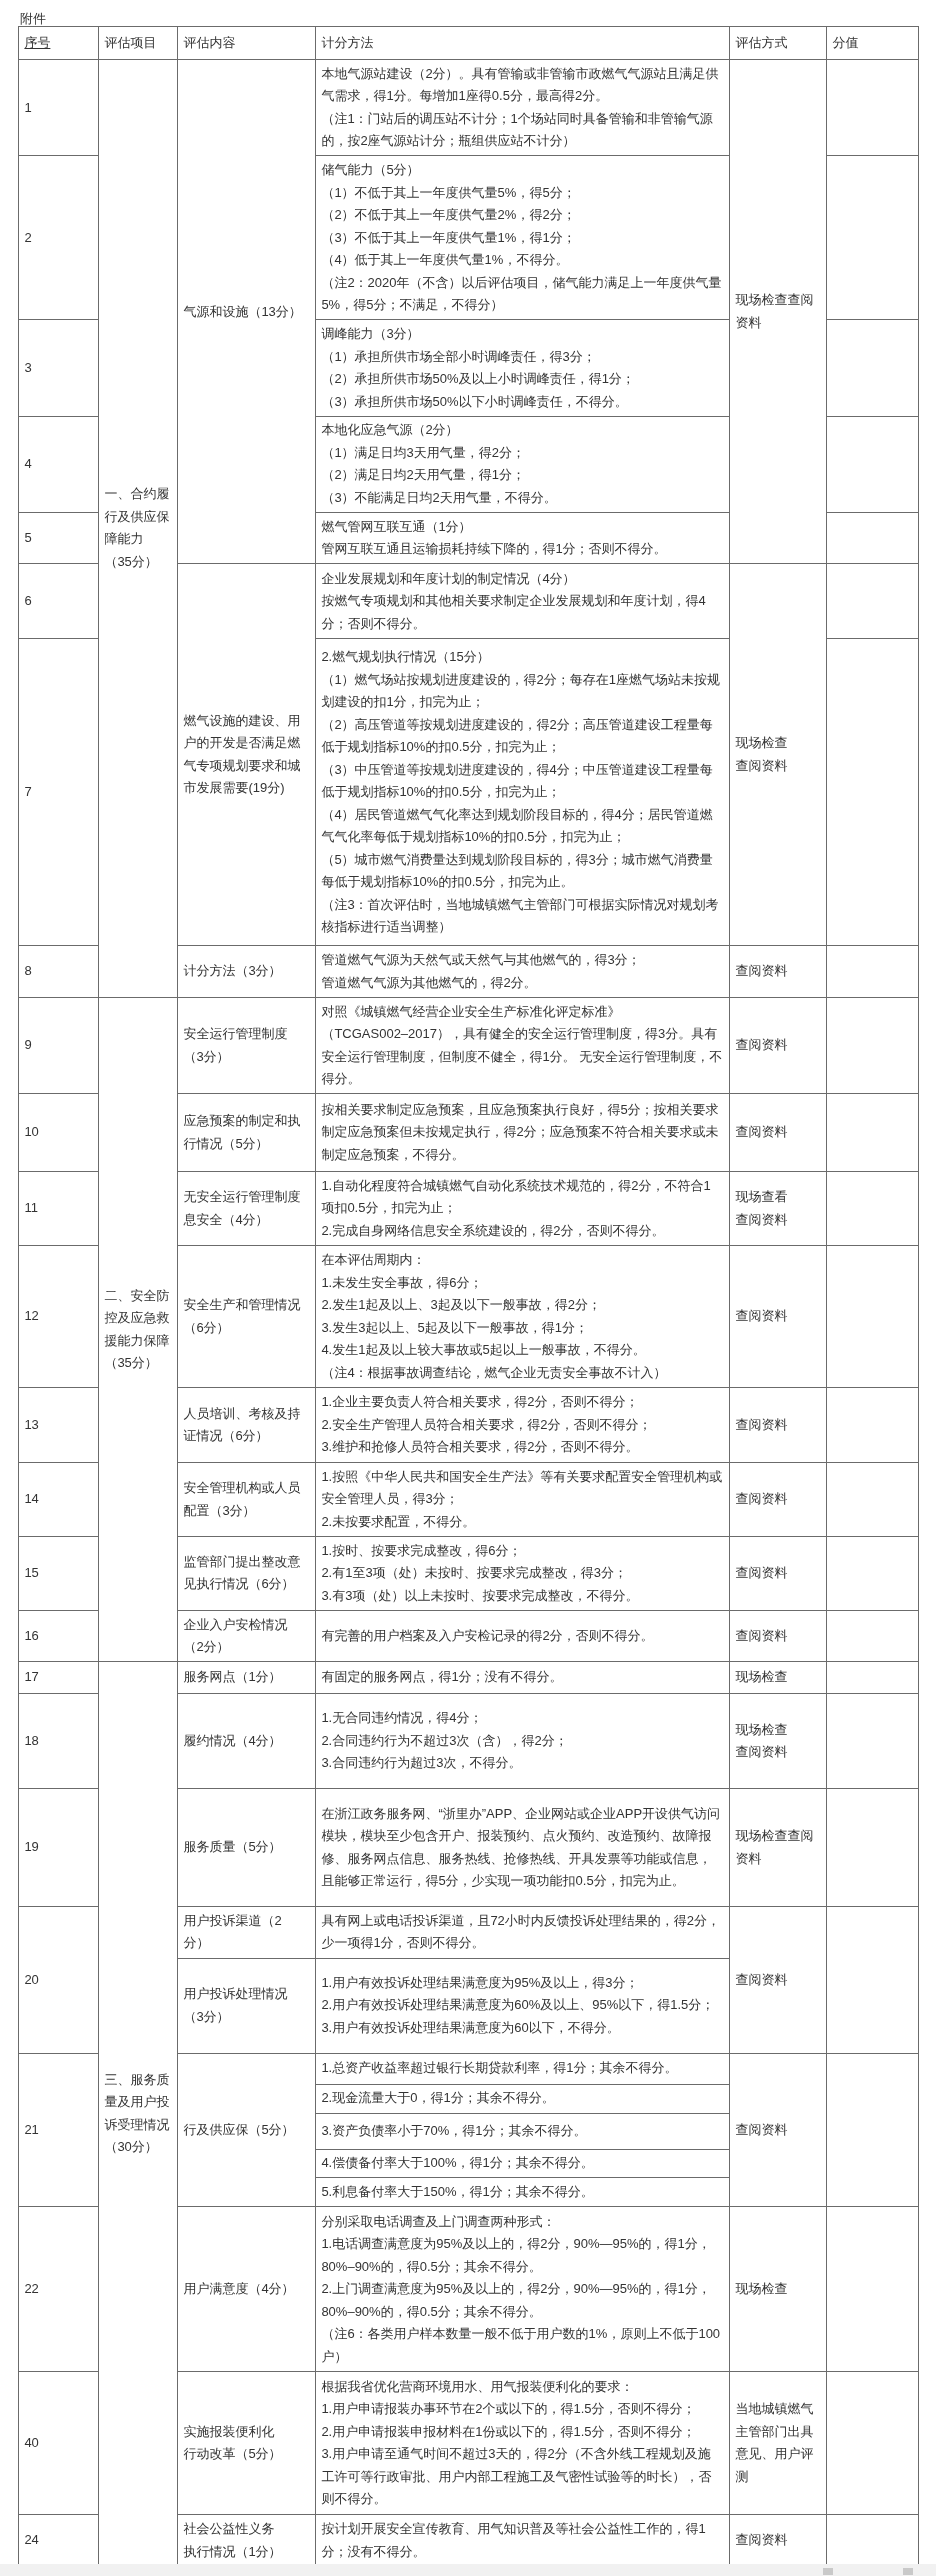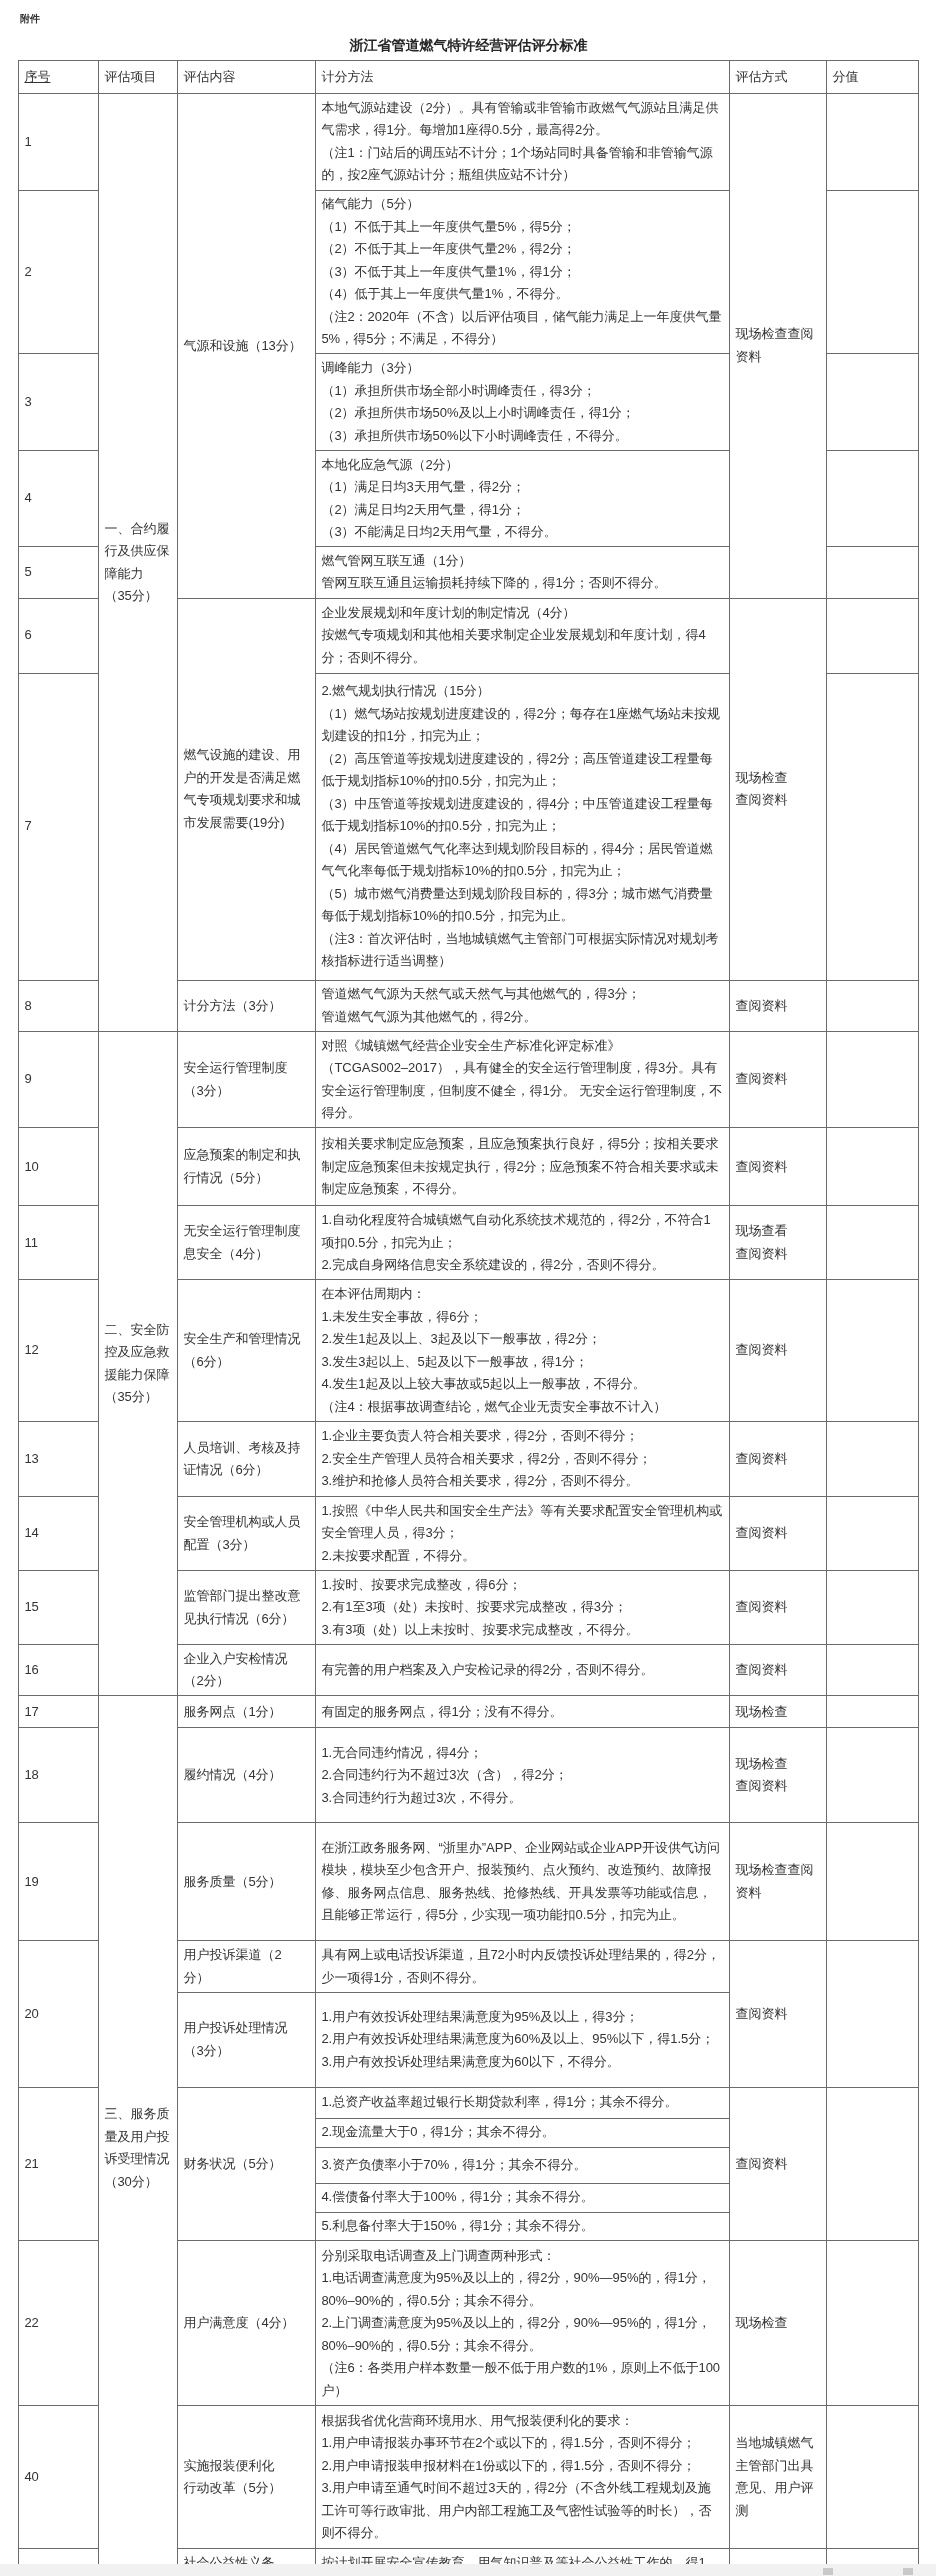--- a/index.html
+++ b/index.html
@@ -2,21 +2,21 @@
 <html style="font-size:14.4px"><head>
 <meta charset="utf-8">
 <style>
   html,body{margin:0;padding:0;}
   body{
     width:937px;height:2576px;position:relative;background:#ffffff;
     font-family:"Liberation Sans","DejaVu Sans",sans-serif;
     color:#333333;overflow:hidden;
   }
   .doc{padding-top:11.7px;}
-  .attachment{margin-left:20px;font-size:10px;line-height:14.4px;color:#333;font-weight:bold;}
+  .attachment{margin-left:20px;font-size:13px;line-height:14.4px;color:#333;}
   .title{width:901px;margin:11.7px 0 8px 18px;text-align:center;font-size:14px;
          font-weight:bold;color:#262626;line-height:14.4px;}
   table.score-table{
     margin-left:18px;width:901px;border-collapse:collapse;table-layout:fixed;
   }
   table.score-table td, table.score-table th{
     border:0.9px solid #6b6b6b;
     font-size:13px;font-weight:normal;line-height:22.5px;
     color:#333333;text-align:left;vertical-align:middle;
     padding:2.7px 5.4px;white-space:pre-wrap;overflow:hidden;
@@ -30,21 +30,20 @@
   }
   .sb-btn{position:absolute;bottom:0.9px;height:7.2px;width:10px;background:#c9c9c9;}
   .sb-btn.b1{left:823px;}
   .sb-btn.b2{left:903px;}
 </style>
 </head>
 <body>
 
 <div class="doc">
   <div class="attachment">附件</div>
-  <div class="title">浙江省管道燃气特许经营评估评分标准</div>
 
   <table class="score-table">
     <colgroup>
       <col style="width:80px">
         <col style="width:79px">
         <col style="width:138px">
       <col style="width:414px">
         <col style="width:97px">
         <col style="width:92px">
     </colgroup>
@@ -257,21 +256,21 @@
     </tr>
     <tr style="height:95px">
       <td>用户投诉处理情况
 （3分）</td>
       <td class="c-method">1.用户有效投诉处理结果满意度为95%及以上，得3分；
 2.用户有效投诉处理结果满意度为60%及以上、95%以下，得1.5分；
 3.用户有效投诉处理结果满意度为60以下，不得分。</td>
     </tr>
     <tr style="height:31px">
       <td class="c-no" rowspan="5">21</td>
-      <td rowspan="5">财务状况（5分）</td>
+      <td rowspan="5">行及供应保（5分）</td>
       <td class="c-method">1.总资产收益率超过银行长期贷款利率，得1分；其余不得分。</td>
       <td rowspan="5">查阅资料</td>
       <td rowspan="5"></td>
     </tr>
     <tr style="height:29px">
       <td class="c-method">2.现金流量大于0，得1分；其余不得分。</td>
     </tr>
     <tr style="height:36px">
       <td class="c-method">3.资产负债率小于70%，得1分；其余不得分。</td>
     </tr>

